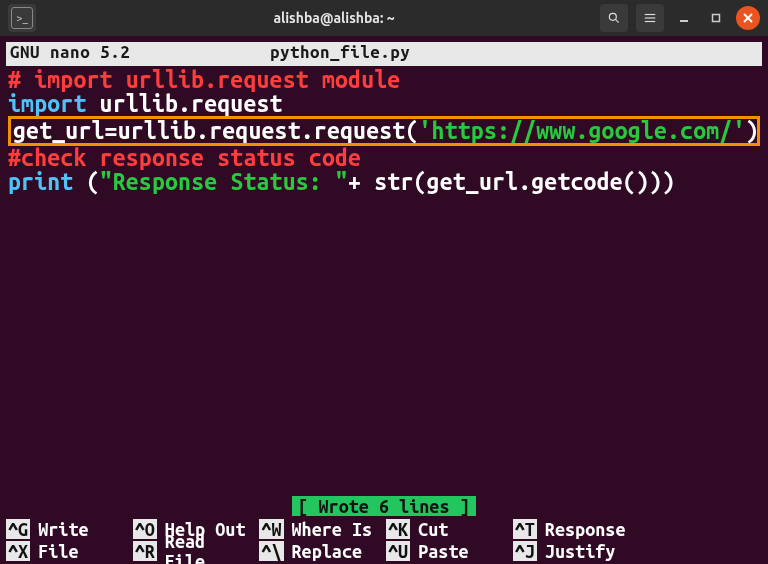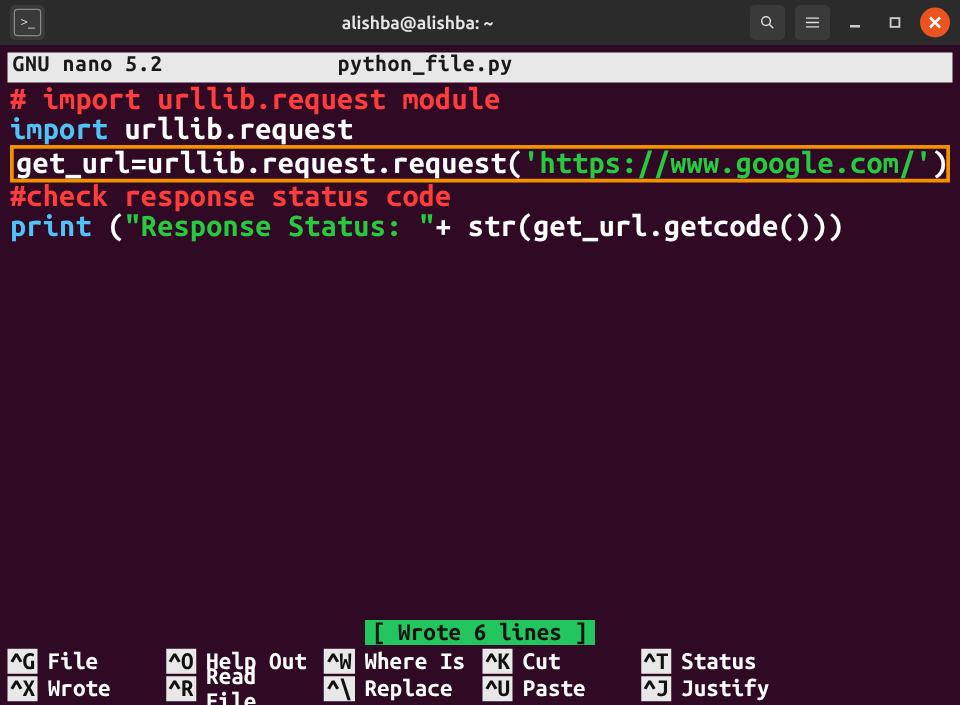--- a/index.html
+++ b/index.html
@@ -161,42 +161,42 @@
   </div>
 </div>
 
 <div class="statuswrap">
   <span class="status-pill">[ Wrote 6 lines ]</span>
 </div>
 
 <div class="shortcuts">
   <div class="sc">
       <span class="key">^G</span>
-      <span>File</span>
+      <span>Write</span>
     </div>
   <div class="sc">
       <span class="key">^O</span>
       <span>Help Out</span>
     </div>
   <div class="sc">
       <span class="key">^W</span>
       <span>Where Is</span>
     </div>
   <div class="sc">
       <span class="key">^K</span>
       <span>Cut</span>
     </div>
   <div class="sc">
       <span class="key">^T</span>
-      <span>Status</span>
+      <span>Response</span>
     </div>
   <div class="sc" style="grid-column:6"></div>
   <div class="sc">
       <span class="key">^X</span>
-      <span>Wrote</span>
+      <span>File</span>
     </div>
   <div class="sc">
       <span class="key">^R</span>
       <span>Read File</span>
     </div>
   <div class="sc">
       <span class="key">^\</span>
       <span>Replace</span>
     </div>
   <div class="sc">

